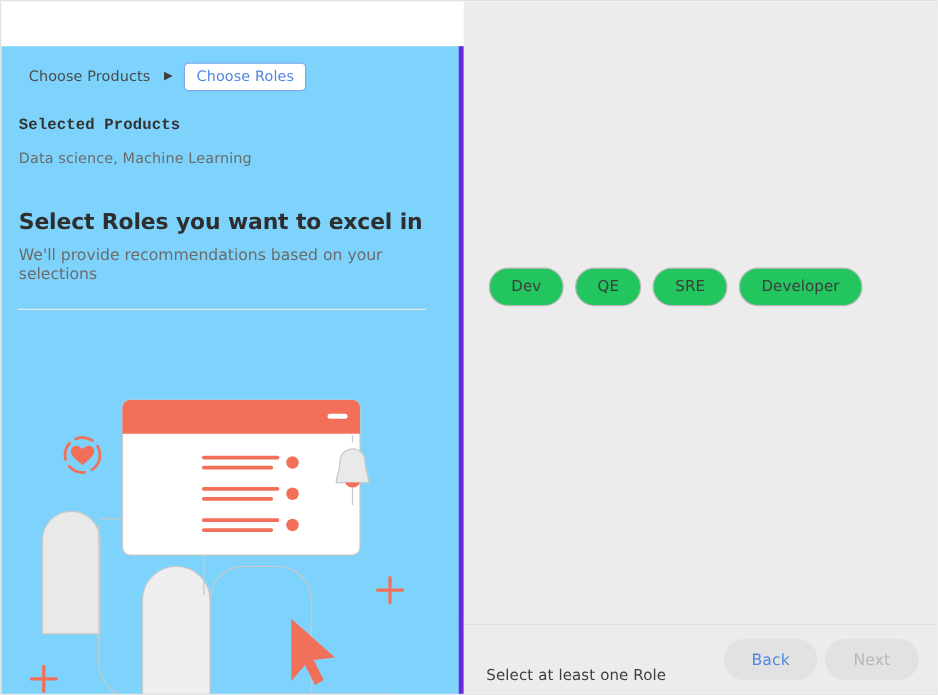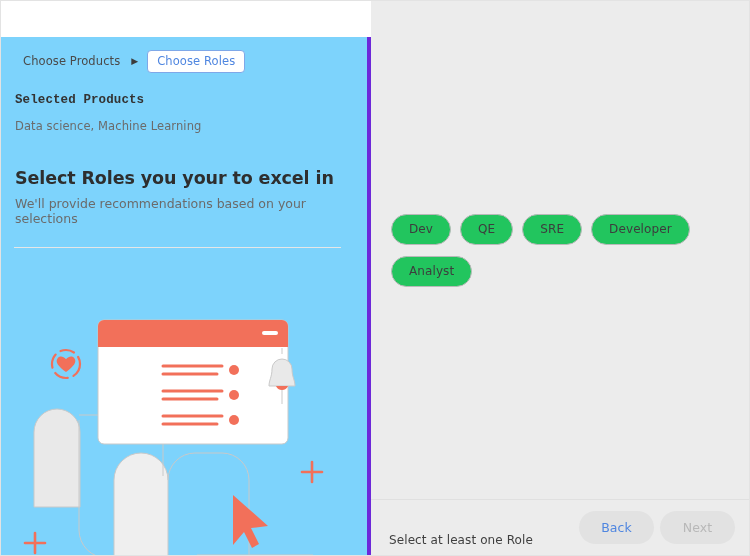--- a/index.html
+++ b/index.html
@@ -187,21 +187,21 @@
 
     <div class="breadcrumb">
       <span class="crumb-text">Choose Products</span>
       <span class="crumb-arrow">▶</span>
       <span class="crumb-active">Choose Roles</span>
     </div>
 
     <div class="section-title">Selected Products</div>
     <div class="section-sub">Data science, Machine Learning</div>
 
-    <div class="main-heading">Select Roles you your to excel in</div>
+    <div class="main-heading">Select Roles you want to excel in</div>
     <div class="main-subheading">We'll provide recommendations based on your selections</div>
 
     <div class="divider"></div>
 
     <div class="illustration">
       <svg width="370" height="298" viewBox="0 0 370 298" xmlns="http://www.w3.org/2000/svg">
 
         <g>
 
           <path d="M33 137 a23 23 0 0 1 46 0 v75 h-46 z" fill="#e9e9e9" stroke="#c9c9c9" stroke-width="1"></path>
@@ -273,21 +273,20 @@
     </div>
   </div>
 
   <div class="right-panel">
 
     <div class="chips-area">
       <div class="chip">Dev</div>
       <div class="chip">QE</div>
       <div class="chip">SRE</div>
       <div class="chip">Developer</div>
-      <div class="chip">Analyst</div>
     </div>
 
     <div class="footer">
       <span class="footer-msg">Select at least one Role</span>
       <div class="footer-actions">
         <button class="btn btn-back">Back</button>
         <button class="btn btn-next">Next</button>
       </div>
     </div>
 

